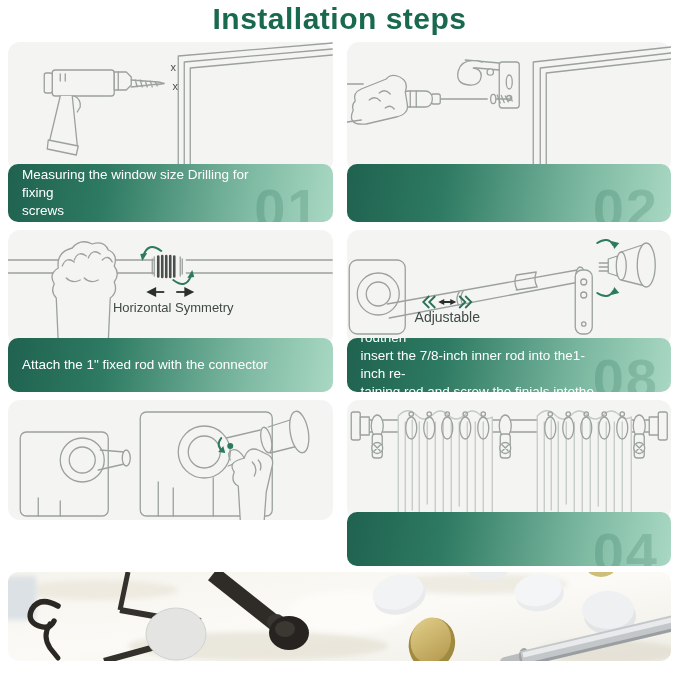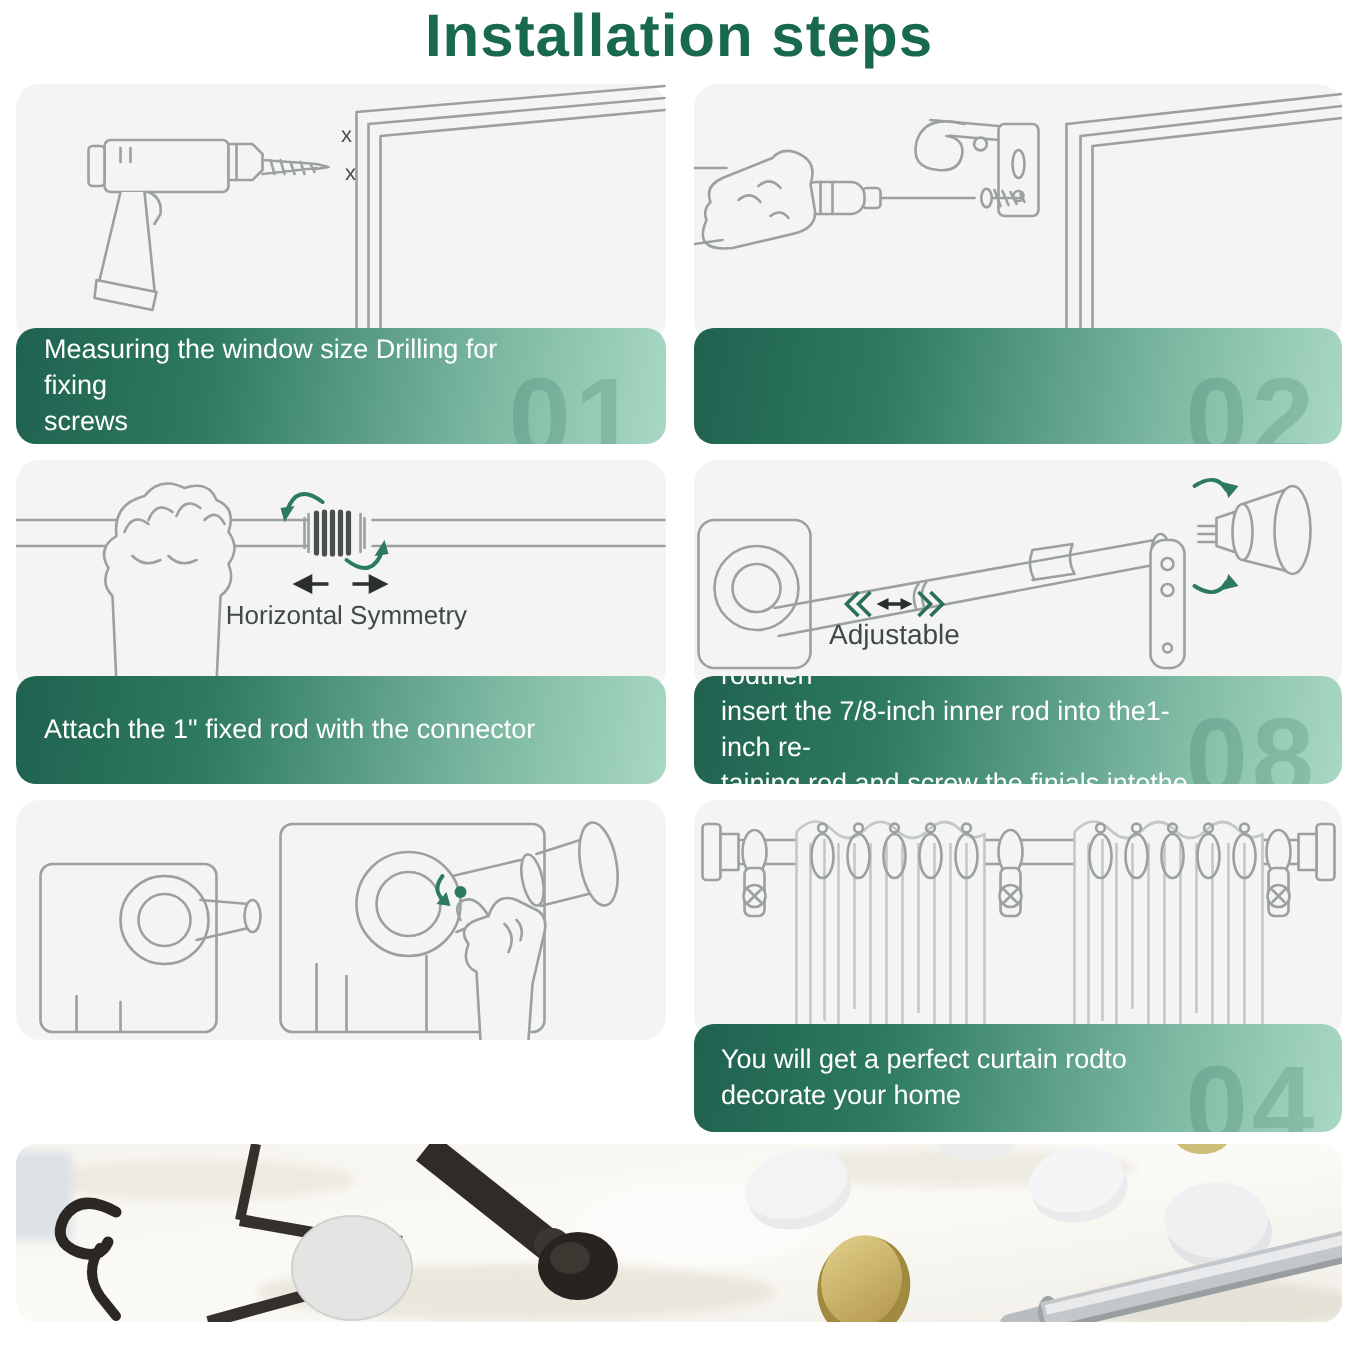--- a/index.html
+++ b/index.html
@@ -279,22 +279,20 @@
               <path d="M155 45 l6 6 M161 45 l-6 6"></path>
             <ellipse cx="292" cy="26" rx="6" ry="11" fill="#f4f5f3"></ellipse>
             <rect x="287" y="34" width="10" height="24" rx="3" fill="#f4f5f3"></rect>
             <circle cx="292" cy="48" r="5.5" fill="#f4f5f3"></circle>
               <path d="M289 45 l6 6 M295 45 l-6 6"></path>
           </g>
         </g>
       </svg>
     </div>
     <div class="caption">
-      <span class="caption-text">You will get a perfect curtain rodto
-decorate your home</span>
       <span class="num">04</span>
     </div>
   </div>
 </div>
 
 <div class="photo">
   <svg viewBox="0 0 663 89" preserveAspectRatio="none">
     <defs>
       <linearGradient id="fabric" x1="0" y1="0" x2="1" y2="1">
         <stop offset="0" stop-color="#f6f4ee"></stop>

